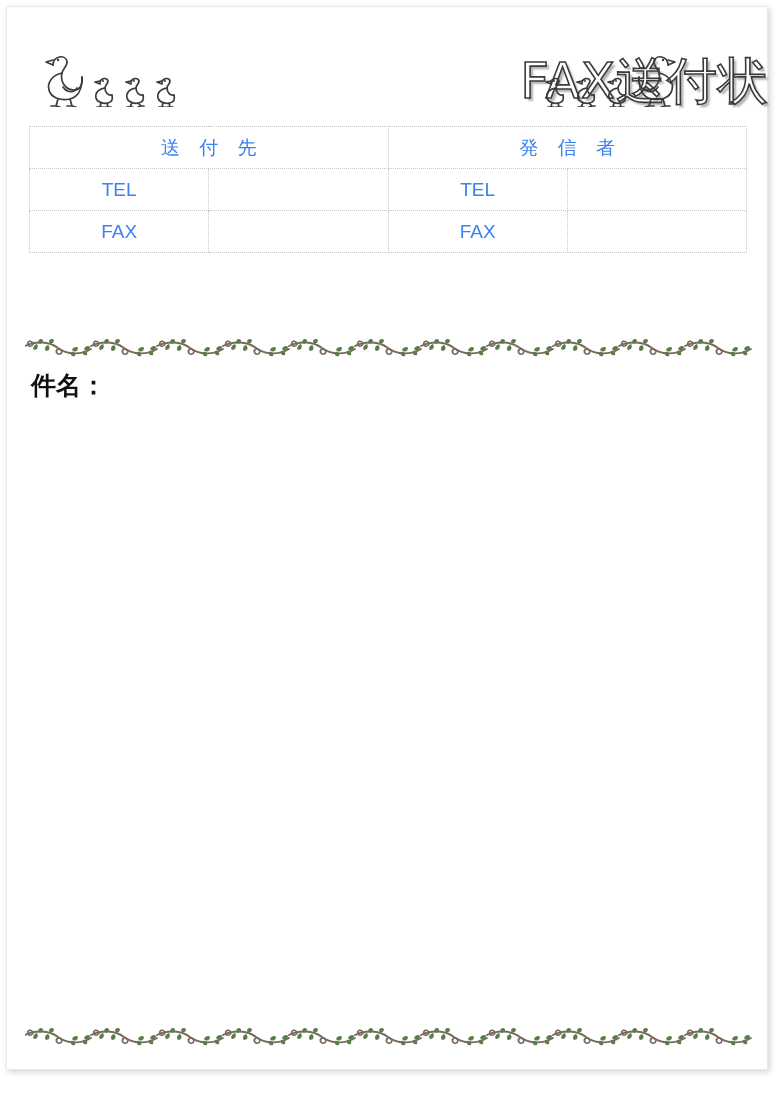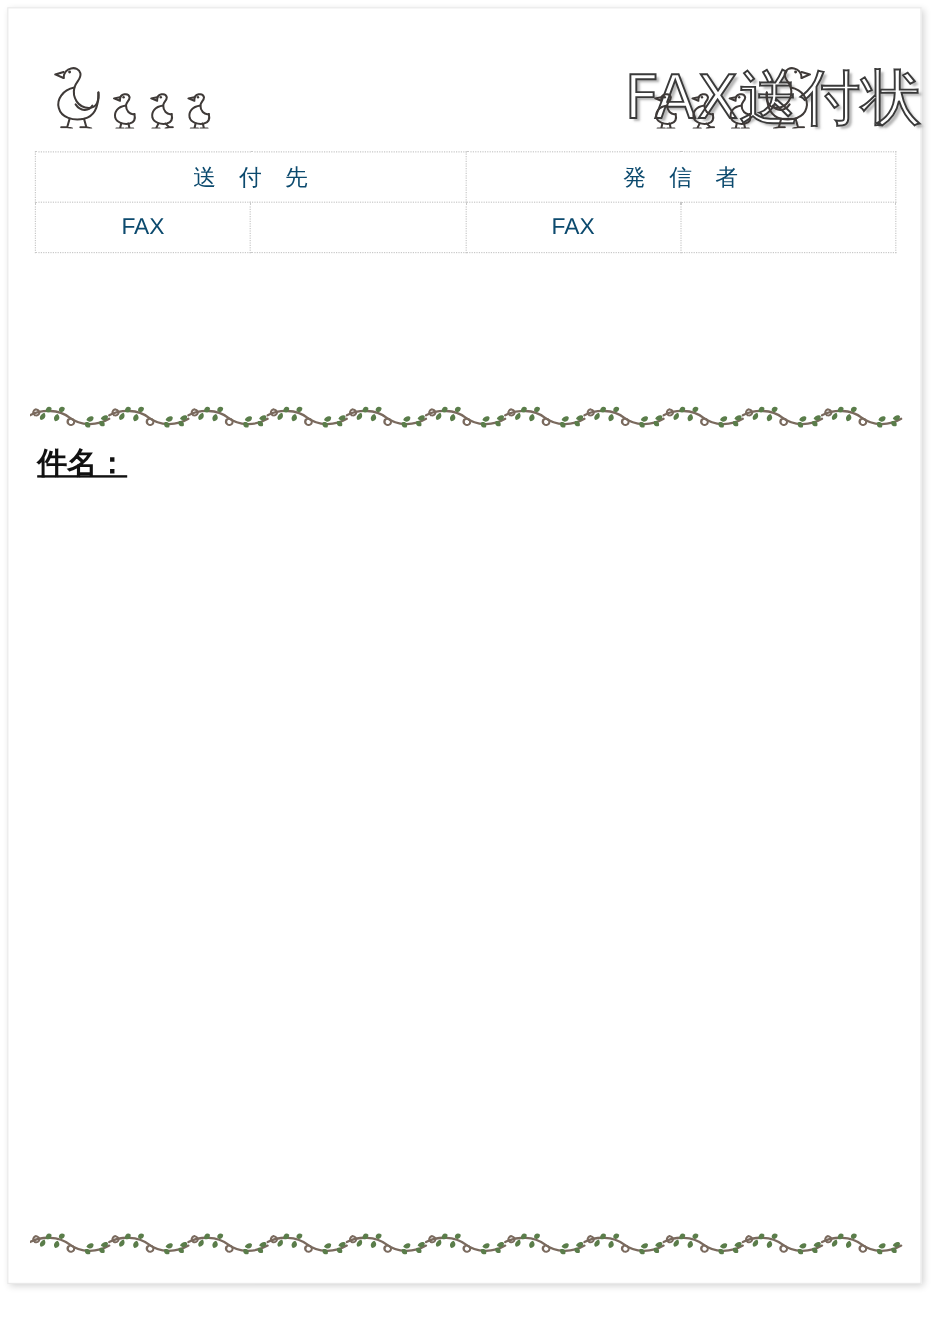--- a/index.html
+++ b/index.html
@@ -77,21 +77,21 @@
     top: 119px;
     width: 718px;
     border-collapse: collapse;
     table-layout: fixed;
   }
   .fax-table td {
     border: 1px dotted #c8c8c8;
     height: 41px;
     padding: 0;
     font-size: 19px;
-    color: #0c4a6e;
+    color: #3b82f6;
     text-align: center;
     vertical-align: middle;
     font-family: "Liberation Sans", "DejaVu Sans", sans-serif;
   }
   .col-label-l { width: 98px; }
   .col-value-l { width: 245px; }
   .col-label-r { width: 102px; }
   .col-value-r { width: 273px; }
 
   .hdr {
@@ -117,21 +117,20 @@
   
   .subject {
     position: absolute;
     left: 24px;
     top: 362px;
     font-size: 25px;
     font-weight: bold;
     color: #111111;
     letter-spacing: 0px;
     font-family: "Liberation Sans", "DejaVu Sans", sans-serif;
-    text-decoration: underline;
   }
 
   
   .body-area {
     position: absolute;
     left: 24px;
     top: 404px;
     width: 714px;
     height: 610px;
   }
@@ -251,20 +250,26 @@
   </div>
 
   <table class="fax-table">
     <tbody>
       <tr>
         <td class="hdr" colspan="2">送 付 先</td>
         <td class="hdr" colspan="2">発 信 者</td>
       </tr>
 
 
+      <tr>
+        <td class="col-label-l">TEL</td>
+        <td class="col-value-l"></td>
+        <td class="col-label-r">TEL</td>
+        <td class="col-value-r"></td>
+      </tr>
 
       <tr>
         <td class="col-label-l">FAX</td>
         <td class="col-value-l"></td>
         <td class="col-label-r">FAX</td>
         <td class="col-value-r"></td>
       </tr>
 
     </tbody>
   </table>

